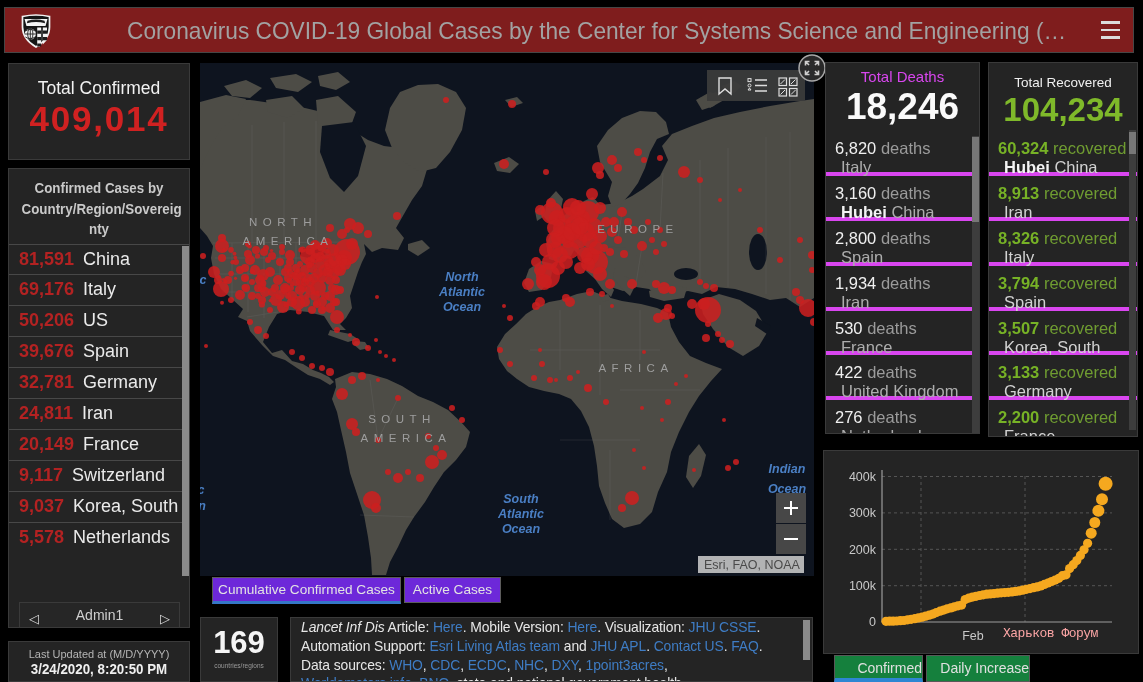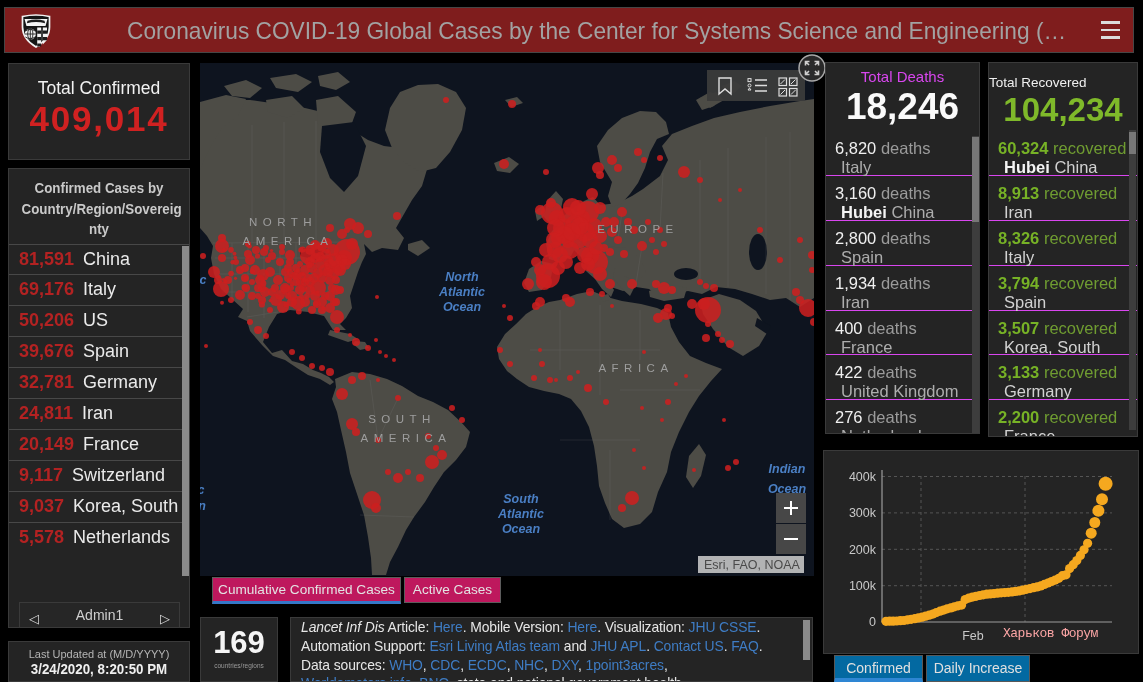--- a/index.html
+++ b/index.html
@@ -21,50 +21,50 @@
 .crow.tall{height:48.5px;line-height:21.5px;white-space:normal;padding-top:3px}
 .crow .rn{color:#b32222;font-weight:bold;margin-right:4px}
 .crow .cn{color:#eaeaea}
 #lscroll{left:182px;top:246px;width:7px;height:330px;background:#8a8a8a}
 #admin{left:19px;top:602px;width:161px;height:26px;background:#262626;border:1px solid #3a3a3a;color:#cfcfcf;font-size:14px;text-align:center;line-height:24px}
 #admin .ar{position:absolute;top:4px;font-size:13px;color:#ddd}
 #lu{left:8px;top:641px;width:182px;height:41px;text-align:center}
 #lu .l1{margin-top:6px;font-size:11px;color:#b5b5b5}
 #lu .l2{margin-top:1px;font-size:14.5px;font-weight:bold;color:#efefef;transform:scaleX(.92);transform-origin:50% 0}
 
-.mtab{position:absolute;top:577px;height:26px;background:#be185d;border:1px solid #5c5c5c;color:#e3e3e3;font-size:13.6px;text-align:center;line-height:24px;white-space:nowrap}
+.mtab{position:absolute;top:577px;height:26px;background:#6d28d9;border:1px solid #5c5c5c;color:#e3e3e3;font-size:13.6px;text-align:center;line-height:24px;white-space:nowrap}
 #mt1{left:212px;width:189px;border-bottom:3px solid #3577c8;height:27px}
 #mt2{left:404px;width:97px}
 
 #p169{left:200px;top:617px;width:78px;height:65px;text-align:center}
 #p169 .n{margin-top:7px;font-size:31px;font-weight:bold;color:#f5f5f5}
 #p169 .s{font-size:6.5px;color:#9a9a9a;margin-top:1px}
 #ptxt{left:290px;top:617px;width:523px;height:65px;font-size:13.9px;letter-spacing:-.1px;line-height:18.8px;color:#e6e6e6;padding:0 14px 0 10px;overflow:hidden;white-space:nowrap}
 #ptxt a{color:#3e7cc4;text-decoration:none}
 #ptxt i{font-style:italic}
 #tscroll{left:803px;top:620px;width:7px;height:40px;background:#8a8a8a}
 
 #dpan{left:825px;top:62px;width:155px;height:372px;overflow:hidden}
 #dpan .tt{text-align:center;margin-top:5px;font-size:15px;color:#d946ef}
 #dpan .big{text-align:center;font-size:37px;font-weight:bold;color:#fafafa;margin-top:1px;letter-spacing:0px}
 #rpan{left:988px;top:62px;width:150px;height:375px;overflow:hidden}
-#rpan .tt{text-align:left;margin-top:12px;font-size:13.5px;color:#f0f0f0}
+#rpan .tt{text-align:center;margin-top:12px;font-size:13.5px;color:#f0f0f0}
 #rpan .big{text-align:center;font-size:33px;font-weight:bold;color:#7fb92a;margin-top:1px;letter-spacing:0px}
 .dlist{position:absolute;left:0;right:0;top:68px}
-.drow{border-bottom:1px solid #d946ef;height:44.9px;padding:8px 0 0 9px;font-size:16.5px;line-height:19px}
+.drow{border-bottom:4px solid #d946ef;height:44.9px;padding:8px 0 0 9px;font-size:16.5px;line-height:19px}
 .dl .dn{color:#f0f0f0} .dl .dg{color:#9b9b9b}
 .dl .gn{color:#77b226;font-weight:bold} .dl .gg{color:#6f9c31}
 .dc{color:#adadad;margin-top:0px;padding-left:6px;font-size:16.5px}
 #rpan .dc{color:#d2d2d2}
 .hw{color:#f3f3f3}
 .sb{position:absolute;width:7px;background:#3d3d3d}
 .sbt{position:absolute;width:7px;background:#777}
 
 #cpan{left:823px;top:450px;width:316px;height:204px}
-.ctab{position:absolute;top:655px;height:27px;background:#0369a1;border:1px solid #585858;color:#e0e0e0;font-size:14px;text-align:center;line-height:25px}
+.ctab{position:absolute;top:655px;height:27px;background:#15803d;border:1px solid #585858;color:#e0e0e0;font-size:14px;text-align:right;line-height:25px}
 #ct1{left:834px;width:89px;border-bottom:4px solid #2e86d3;height:27px}
 #ct2{left:926px;width:104px}
 #wm{left:1003px;top:626px;width:136px;font-family:Liberation Mono, monospace;font-size:13px;letter-spacing:-.5px;color:#fca5a5;white-space:nowrap;overflow:hidden}
 </style></head>
 <body>
 <div id="hdr" class="abs">
  <svg class="abs" style="left:16px;top:6px" width="30" height="34" viewBox="0 0 30 34">
   <path d="M1.5,2.5 Q15,-0.5 28.5,2.5 L28.5,13 Q28.5,25 15,33 Q1.5,25 1.5,13 Z" fill="#151515" stroke="#f0f0f0" stroke-width="1.7"></path>
   <path d="M3.5,5 h23 l-2,7 h-19 Z" fill="#f4f4f4"></path>
   <path d="M6.5,6.8 q8.5,-2.4 17,0 l.6,2.4 q-9,-2.4 -18.2,0 Z" fill="#1c1c1c"></path>
@@ -593,21 +593,21 @@
       </div>
       <div class="drow">
         <div class="dl"><span class="dn">2,800</span> <span class="dg">deaths</span></div>
         <div class="dc">Spain</div>
       </div>
       <div class="drow">
         <div class="dl"><span class="dn">1,934</span> <span class="dg">deaths</span></div>
         <div class="dc">Iran</div>
       </div>
       <div class="drow">
-        <div class="dl"><span class="dn">400</span> <span class="dg">deaths</span></div>
+        <div class="dl"><span class="dn">530</span> <span class="dg">deaths</span></div>
         <div class="dc">France</div>
       </div>
       <div class="drow">
         <div class="dl"><span class="dn">422</span> <span class="dg">deaths</span></div>
         <div class="dc">United Kingdom</div>
       </div>
       <div class="drow">
         <div class="dl"><span class="dn">276</span> <span class="dg">deaths</span></div>
         <div class="dc">Netherlands</div>
       </div>

